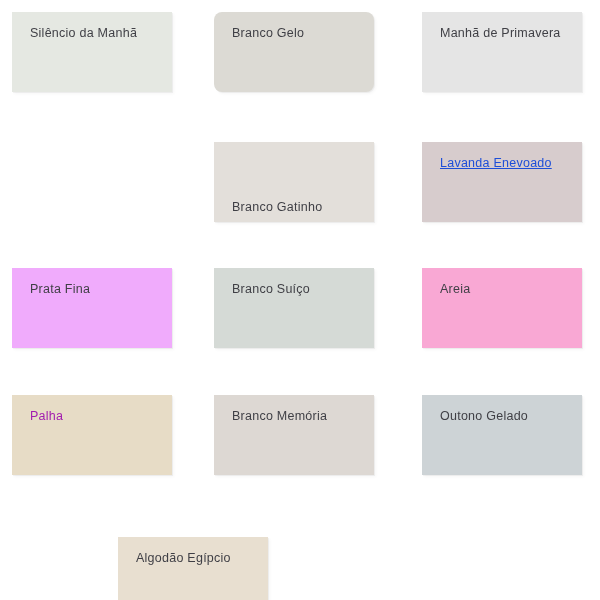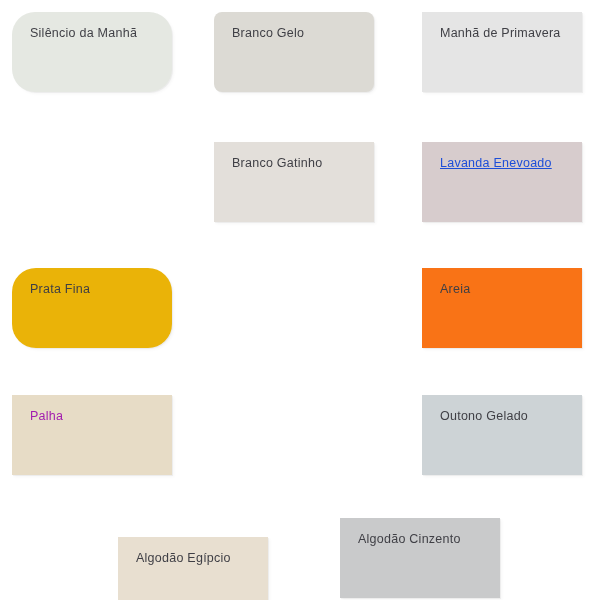--- a/index.html
+++ b/index.html
@@ -31,46 +31,49 @@
     letter-spacing: 0.25px;
     color: #3f3f45;
     font-weight: 400;
     white-space: nowrap;
   }
 </style>
 </head>
 <body style="background: rgb(255, 255, 255);">
 
 <div id="palette">
-    <div class="swatch" style="left: 12px; top: 12px; width: 160px; height: 80px; background: rgb(229, 232, 226); border-radius: 23px;">
+    <div class="swatch" style="left: 12px; top: 12px; width: 160px; height: 80px; background: rgb(229, 232, 226);">
       <span class="swatch-label" style="color: rgb(63, 63, 69);">Silêncio da Manhã</span>
     </div>
     <div class="swatch" style="left: 214px; top: 12px; width: 160px; height: 80px; background: rgb(220, 218, 212); border-radius: 8px;">
       <span class="swatch-label" style="color: rgb(63, 63, 69);">Branco Gelo</span>
     </div>
     <div class="swatch" style="left: 422px; top: 12px; width: 160px; height: 80px; background: #e5e5e5;">
       <span class="swatch-label" style="color: rgb(63, 63, 69);">Manhã de Primavera</span>
     </div>
     <div class="swatch" style="left: 214px; top: 142px; width: 160px; height: 80px; background: rgb(227, 223, 218);">
-      <span class="swatch-label" style="color: rgb(63, 63, 69);">Branco Gatinho</span>
+      <span class="swatch-label" style="color: rgb(63, 63, 69); margin-top: 44px;">Branco Gatinho</span>
     </div>
     <div class="swatch" style="left: 422px; top: 142px; width: 160px; height: 80px; background: rgb(215, 204, 205);">
       <span class="swatch-label" style="color: #1d4ed8; text-decoration: underline;">Lavanda Enevoado</span>
     </div>
-    <div class="swatch" style="left: 12px; top: 268px; width: 160px; height: 80px; background: #eab308; border-radius: 24px;">
+    <div class="swatch" style="left: 12px; top: 268px; width: 160px; height: 80px; background: #f0abfc;">
       <span class="swatch-label" style="color: rgb(63, 63, 69);">Prata Fina</span>
     </div>
-    <div class="swatch" style="left: 422px; top: 268px; width: 160px; height: 80px; background: #f97316; text-decoration: underline;">
+    <div class="swatch" style="left: 214px; top: 268px; width: 160px; height: 80px; background: rgb(213, 218, 214);">
+      <span class="swatch-label" style="color: rgb(63, 63, 69);">Branco Suíço</span>
+    </div>
+    <div class="swatch" style="left: 422px; top: 268px; width: 160px; height: 80px; background: #f9a8d4; text-decoration: underline;">
       <span class="swatch-label" style="color: rgb(63, 63, 69);">Areia</span>
     </div>
     <div class="swatch" style="left: 12px; top: 395px; width: 160px; height: 80px; background: rgb(231, 220, 198);">
       <span class="swatch-label" style="color: #a21caf;">Palha</span>
+    </div>
+    <div class="swatch" style="left: 214px; top: 395px; width: 160px; height: 80px; background: rgb(221, 216, 211);">
+      <span class="swatch-label" style="color: rgb(63, 63, 69);">Branco Memória</span>
     </div>
     <div class="swatch" style="left: 422px; top: 395px; width: 160px; height: 80px; background: rgb(205, 211, 214);">
       <span class="swatch-label" style="color: rgb(63, 63, 69);">Outono Gelado</span>
     </div>
     <div class="swatch" style="left: 92px; top: 537px; width: 150px; height: 80px; background: rgb(232, 223, 208); margin-left: 26px;">
       <span class="swatch-label" style="color: rgb(63, 63, 69);">Algodão Egípcio</span>
     </div>
-    <div class="swatch" style="left: 340px; top: 518px; width: 160px; height: 80px; background: rgb(201, 202, 203);">
-      <span class="swatch-label" style="color: rgb(63, 63, 69);">Algodão Cinzento</span>
-    </div>
   </div>
 
 </body></html>

